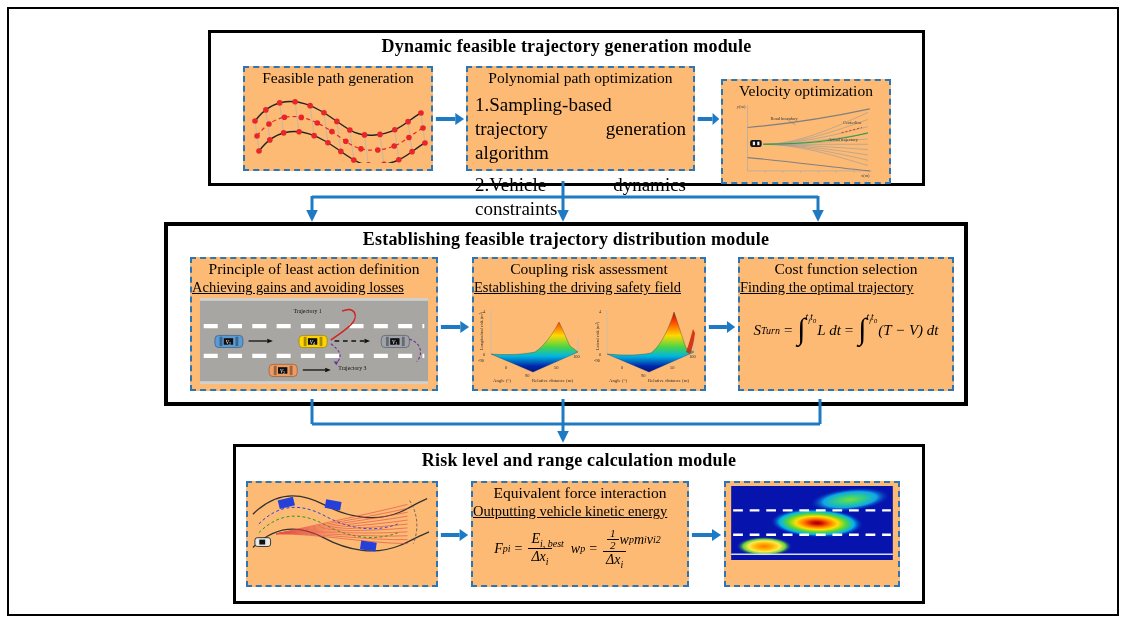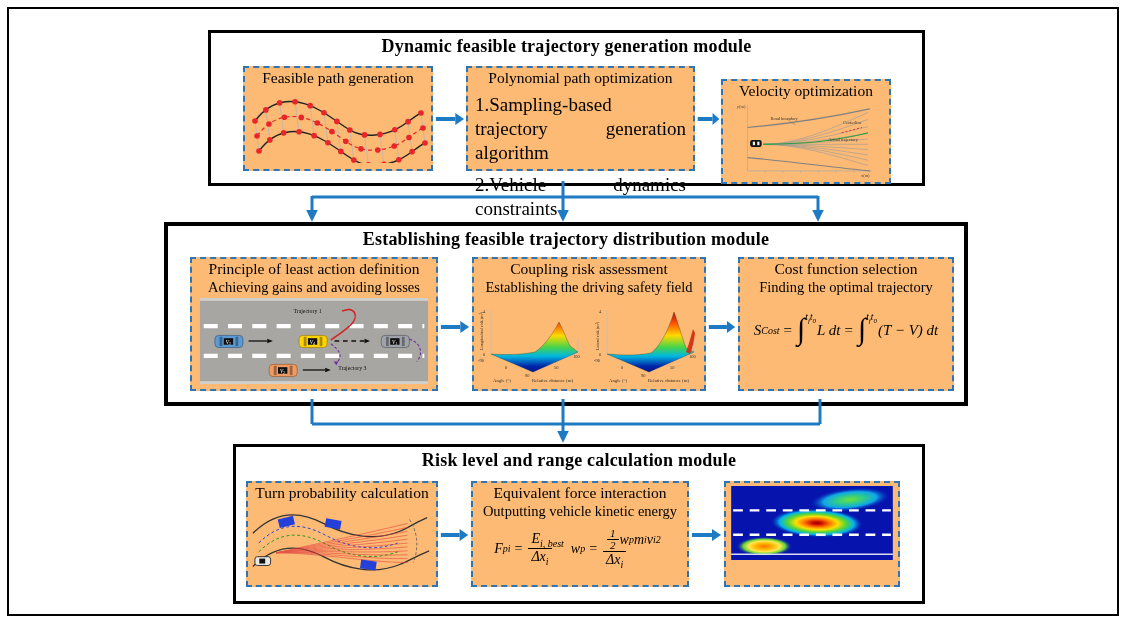--- a/index.html
+++ b/index.html
@@ -2,21 +2,21 @@
 <html><head>
 <meta charset="utf-8">
 <style>
   html,body{margin:0;padding:0;background:#ffffff;}
   body{width:1126px;height:623px;position:relative;font-family:"Liberation Serif",serif;color:#000;}
   .frame{position:absolute;left:7px;top:7px;width:1108px;height:605px;border:2px solid #000;background:#fff;}
   .module{position:absolute;border:3px solid #000;background:#fff;z-index:1;}
   .module-title{text-align:center;font-weight:bold;font-size:18px;margin-top:3px;letter-spacing:0.2px;}
   .dbox{position:absolute;border:2px dashed #2e75b6;background:#fdba74;box-sizing:border-box;}
   .box-title{text-align:center;font-size:15.5px;margin-top:1px;white-space:nowrap;}
-  .box-sub{text-align:center;font-size:14.5px;margin-top:1px;white-space:nowrap;}
+  .box-sub{text-align:left;font-size:14.5px;margin-top:1px;white-space:nowrap;text-decoration:underline;}
   .items{font-size:19px;padding:6px 7px 0 7px;text-align:justify;line-height:1.25;}
   .items .li{margin-bottom:9px;}
   .harrow{position:absolute;z-index:2;}
   .conn{position:absolute;left:0;top:0;z-index:3;pointer-events:none;}
   .center{display:flex;justify-content:center;}
   
   .math{font-style:italic;font-size:15px;display:flex;align-items:center;justify-content:center;}
   .math sub{font-size:10px;font-style:italic;}
   .math sup{font-size:10px;font-style:italic;}
   .integral{display:inline-flex;align-items:center;margin:0 1px;}
@@ -309,21 +309,21 @@
     <line x1="1" y1="8" x2="23" y2="8" stroke="#1f7ac4" stroke-width="4"></line>
       <polygon points="23,2 33,8 23,14" fill="#1f7ac4"></polygon>
   </svg>
 
   <div class="dbox" style="left:570px;top:31px;width:216px;height:134px;">
     <div class="box-title">Cost function selection</div>
     <div class="box-sub">Finding the optimal trajectory</div>
     <div class="math" style="margin-top:16px;">
       <span class="mrow">
           <span>S</span>
-          <sub>Cost</sub>
+          <sub>Turn</sub>
         </span>
       <span style="font-style:normal;margin:0 4px;">=</span>
       <span class="integral">
         <span class="int-sign">∫</span>
         <span class="int-lims">
           <span><span>t</span><sub style="font-size:7px;">f</sub></span>
           <span class="ll"><span>t</span><sub style="font-size:7px;">0</sub></span>
         </span>
       </span>
       <span>L dt</span>
@@ -337,21 +337,20 @@
       </span>
       <span>(T − V) dt</span>
     </div>
   </div>
 </div>
 
 <div class="module" style="left:233px;top:444px;width:686px;height:154px;">
   <div class="module-title">Risk level and range calculation module</div>
 
   <div class="dbox" style="left:10px;top:34px;width:192px;height:106px;">
-    <div class="box-title">Turn probability calculation</div>
     <div class="center" style="margin-top:2px;">
       <svg width="182" height="76" viewBox="0 0 186 74">
         <path d="M2,28 C24,6 48,4 74,18 C100,32 128,36 152,26 C162,22 170,16 180,12" stroke="#333" stroke-width="1.3" fill="none"></path>
         <path d="M2,62 C24,40 48,38 74,52 C100,66 128,70 152,60 C162,56 172,50 182,46" stroke="#333" stroke-width="1.3" fill="none"></path>
         <path d="M8,38 C28,18 50,16 76,30 C100,43 126,47 150,38" stroke="#2244dd" stroke-width="1" stroke-dasharray="3,2.5" fill="none"></path>
         <path d="M8,47 C28,27 50,25 76,39 C100,52 126,56 150,47" stroke="#1a9e1a" stroke-width="1" stroke-dasharray="3,2.5" fill="none"></path>
         <g stroke="#e04040" stroke-width="0.7" fill="none" opacity="0.85">
           <path d="M26,48 C70,38 120,28 160,18"></path>
             <path d="M26,48 C70,39 120,31 160,22"></path>
           <path d="M26,48 C70,40 120,34 160,26"></path>

